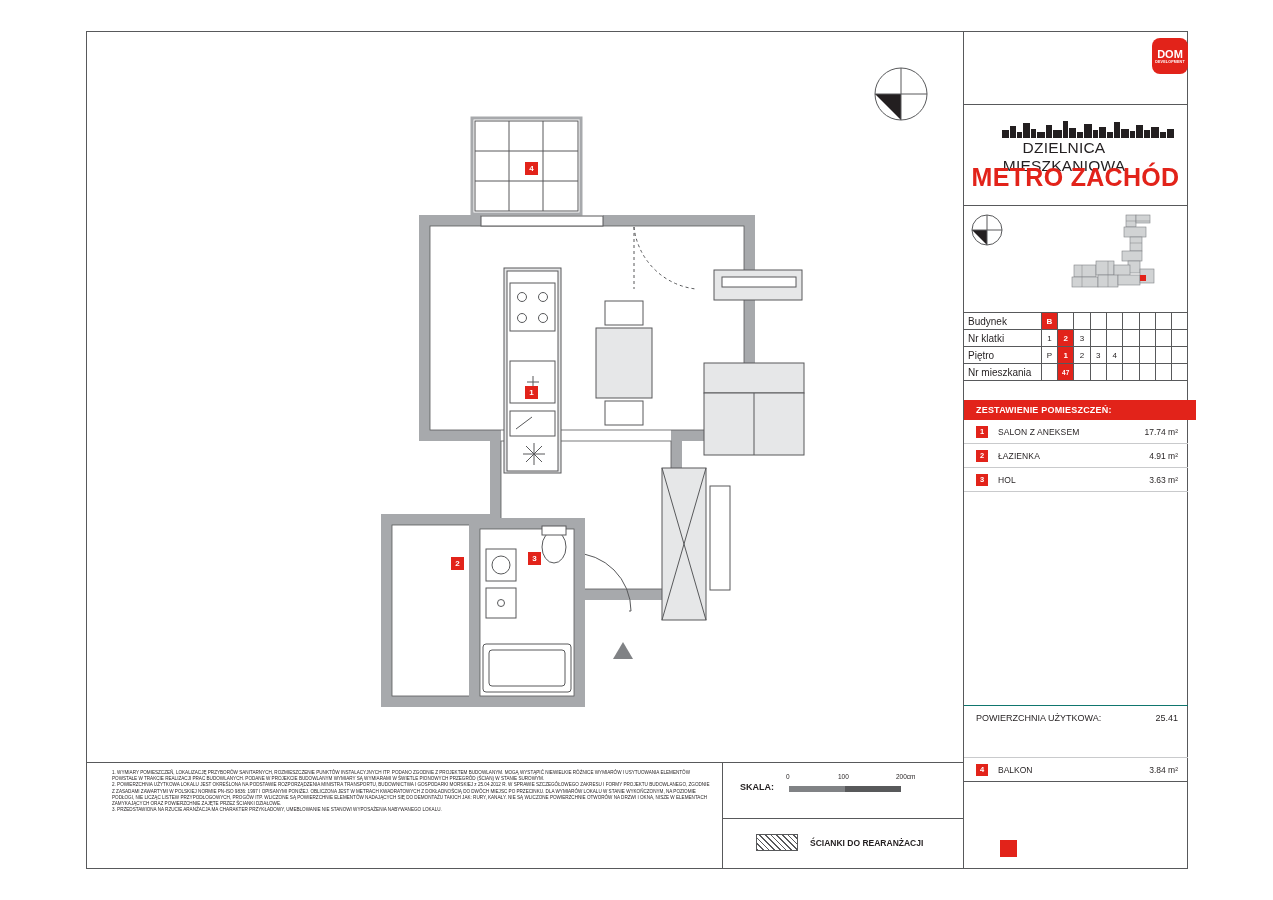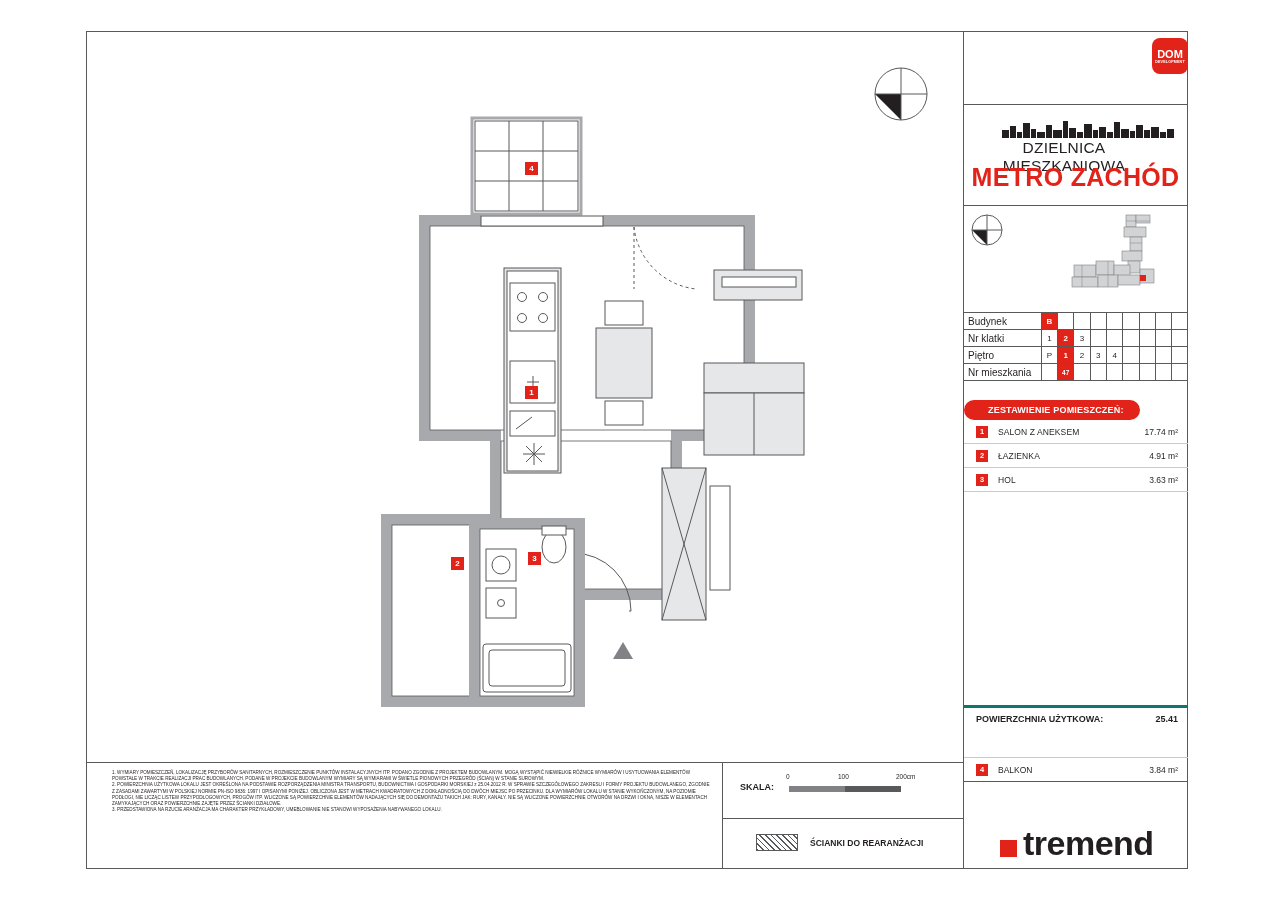--- a/index.html
+++ b/index.html
@@ -99,25 +99,24 @@
     padding: 0 4px;
     box-sizing: border-box;
   }
   table.meta td.lab { width: 72px; border-left: none; font-size: 10px; }
   table.meta td.cell { width: 15.2px; text-align: center; padding: 0; }
   table.meta td.sel { background: #e2231a; color: #fff; font-weight: bold; }
   table.meta tr td:last-child { border-right: none; }
 
   
   .zest-head {
-    position: absolute; left: 964px; top: 400px; width: 176px; height: 20px;
+    position: absolute; left: 964px; top: 400px; width: 232px; height: 20px;
     background: #e2231a; color: #fff; font-size: 9px; font-weight: bold;
-    display: flex; align-items: center; padding-left: 24px; box-sizing: border-box;
+    display: flex; align-items: center; padding-left: 12px; box-sizing: border-box;
     letter-spacing: .2px;
-    border-radius: 10px;
   }
   .rooms { position: absolute; left: 964px; top: 420px; width: 224px; font-size: 8.5px; }
   .room {
     height: 24px; display: flex; align-items: center;
     border-bottom: 1px solid #c9cacc; box-sizing: border-box;
     padding: 0 10px 0 12px;
   }
   .room .num {
     width: 12px; height: 12px; background: #e2231a; color: #fff;
     font-size: 7.5px; font-weight: bold; display: flex; align-items: center;
@@ -128,22 +127,22 @@
     border: 1px solid #58595b;
     background-image: repeating-linear-gradient(45deg, #58595b 0 1px, transparent 1px 4px);
   }
   .room .nm { flex: 1 1 auto; letter-spacing: .1px; }
   .room .ar { text-align: left; }
 
   
   .sumline {
     position: absolute; left: 964px; width: 224px; height: 24px;
     display: flex; align-items: center; padding: 0 10px 0 12px;
-    box-sizing: border-box; font-size: 9px; font-weight: bold;
-    border-top: 3px solid #0f766e;
+    box-sizing: border-box; font-size: 9px; font-weight: normal;
+    border-top: 1px solid #0f766e;
   }
   .sumline .nm { flex: 1 1 auto; }
   .sumline .ar { }
   .sumline.bal { font-weight: normal; font-size: 8.5px; border-top: 1px solid #c9cacc;}
   .sumline.bal .num {
     width: 12px; height: 12px; background: #e2231a; color: #fff;
     font-size: 7.5px; font-weight: bold; display: flex; align-items: center;
     justify-content: center; margin-right: 10px; flex: 0 0 auto;
   }
 
@@ -518,21 +517,20 @@
   </div>
   <div class="sumline bal" style="top:757px;">
     <div class="num">4</div>
     <div class="nm">BALKON</div>
     <div class="ar">3.84 m²</div>
   </div>
   <div class="rule" style="left:964px; top:781px; width:224px; height:1px;"></div>
 
   <div class="tremend">
     <div class="sq"></div>
-    <div class="tx">tremend</div>
   </div>
 
   <div class="notes">
     <div>1. WYMIARY POMIESZCZEŃ, LOKALIZACJĘ PRZYBORÓW SANITARNYCH, ROZMIESZCZENIE PUNKTÓW INSTALACYJNYCH ITP. PODANO ZGODNIE Z PROJEKTEM BUDOWLANYM. MOGĄ WYSTĄPIĆ NIEWIELKIE RÓŻNICE WYMIARÓW I USYTUOWANIA ELEMENTÓW POWSTAŁE W TRAKCIE REALIZACJI PRAC BUDOWLANYCH. PODANE W PROJEKCIE BUDOWLANYM WYMIARY SĄ WYMIARAMI W ŚWIETLE PIONOWYCH PRZEGRÓD (ŚCIAN) W STANIE SUROWYM.</div>
     <div>2. POWIERZCHNIA UŻYTKOWA LOKALU JEST OKREŚLONA NA PODSTAWIE ROZPORZĄDZENIA MINISTRA TRANSPORTU, BUDOWNICTWA I GOSPODARKI MORSKIEJ z 25.04.2012 R. W SPRAWIE SZCZEGÓŁOWEGO ZAKRESU I FORMY PROJEKTU BUDOWLANEGO, ZGODNIE Z ZASADAMI ZAWARTYMI W POLSKIEJ NORMIE PN-ISO 9836: 1997 I OPISANYMI PONIŻEJ. OBLICZONA JEST W METRACH KWADRATOWYCH Z DOKŁADNOŚCIĄ DO DWÓCH MIEJSC PO PRZECINKU. DLA WYMIARÓW LOKALU W STANIE WYKOŃCZONYM, NA POZIOMIE PODŁOGI, NIE LICZĄC LISTEW PRZYPODŁOGOWYCH, PROGÓW ITP. WLICZONE SĄ POWIERZCHNIE ELEMENTÓW NADAJĄCYCH SIĘ DO DEMONTAŻU TAKICH JAK: RURY, KANAŁY. NIE SĄ WLICZONE POWIERZCHNIE OTWORÓW NA DRZWI I OKNA, NISZE W ELEMENTACH ZAMYKAJĄCYCH ORAZ POWIERZCHNIE ZAJĘTE PRZEZ ŚCIANKI DZIAŁOWE.</div>
     <div>3. PRZEDSTAWIONA NA RZUCIE ARANŻACJA MA CHARAKTER PRZYKŁADOWY, UMEBLOWANIE NIE STANOWI WYPOSAŻENIA NABYWANEGO LOKALU.</div>
   </div>
 
   <div class="scale-label">SKALA:</div>
   <svg class="scale-bar" viewBox="0 0 112 6" preserveAspectRatio="none">

